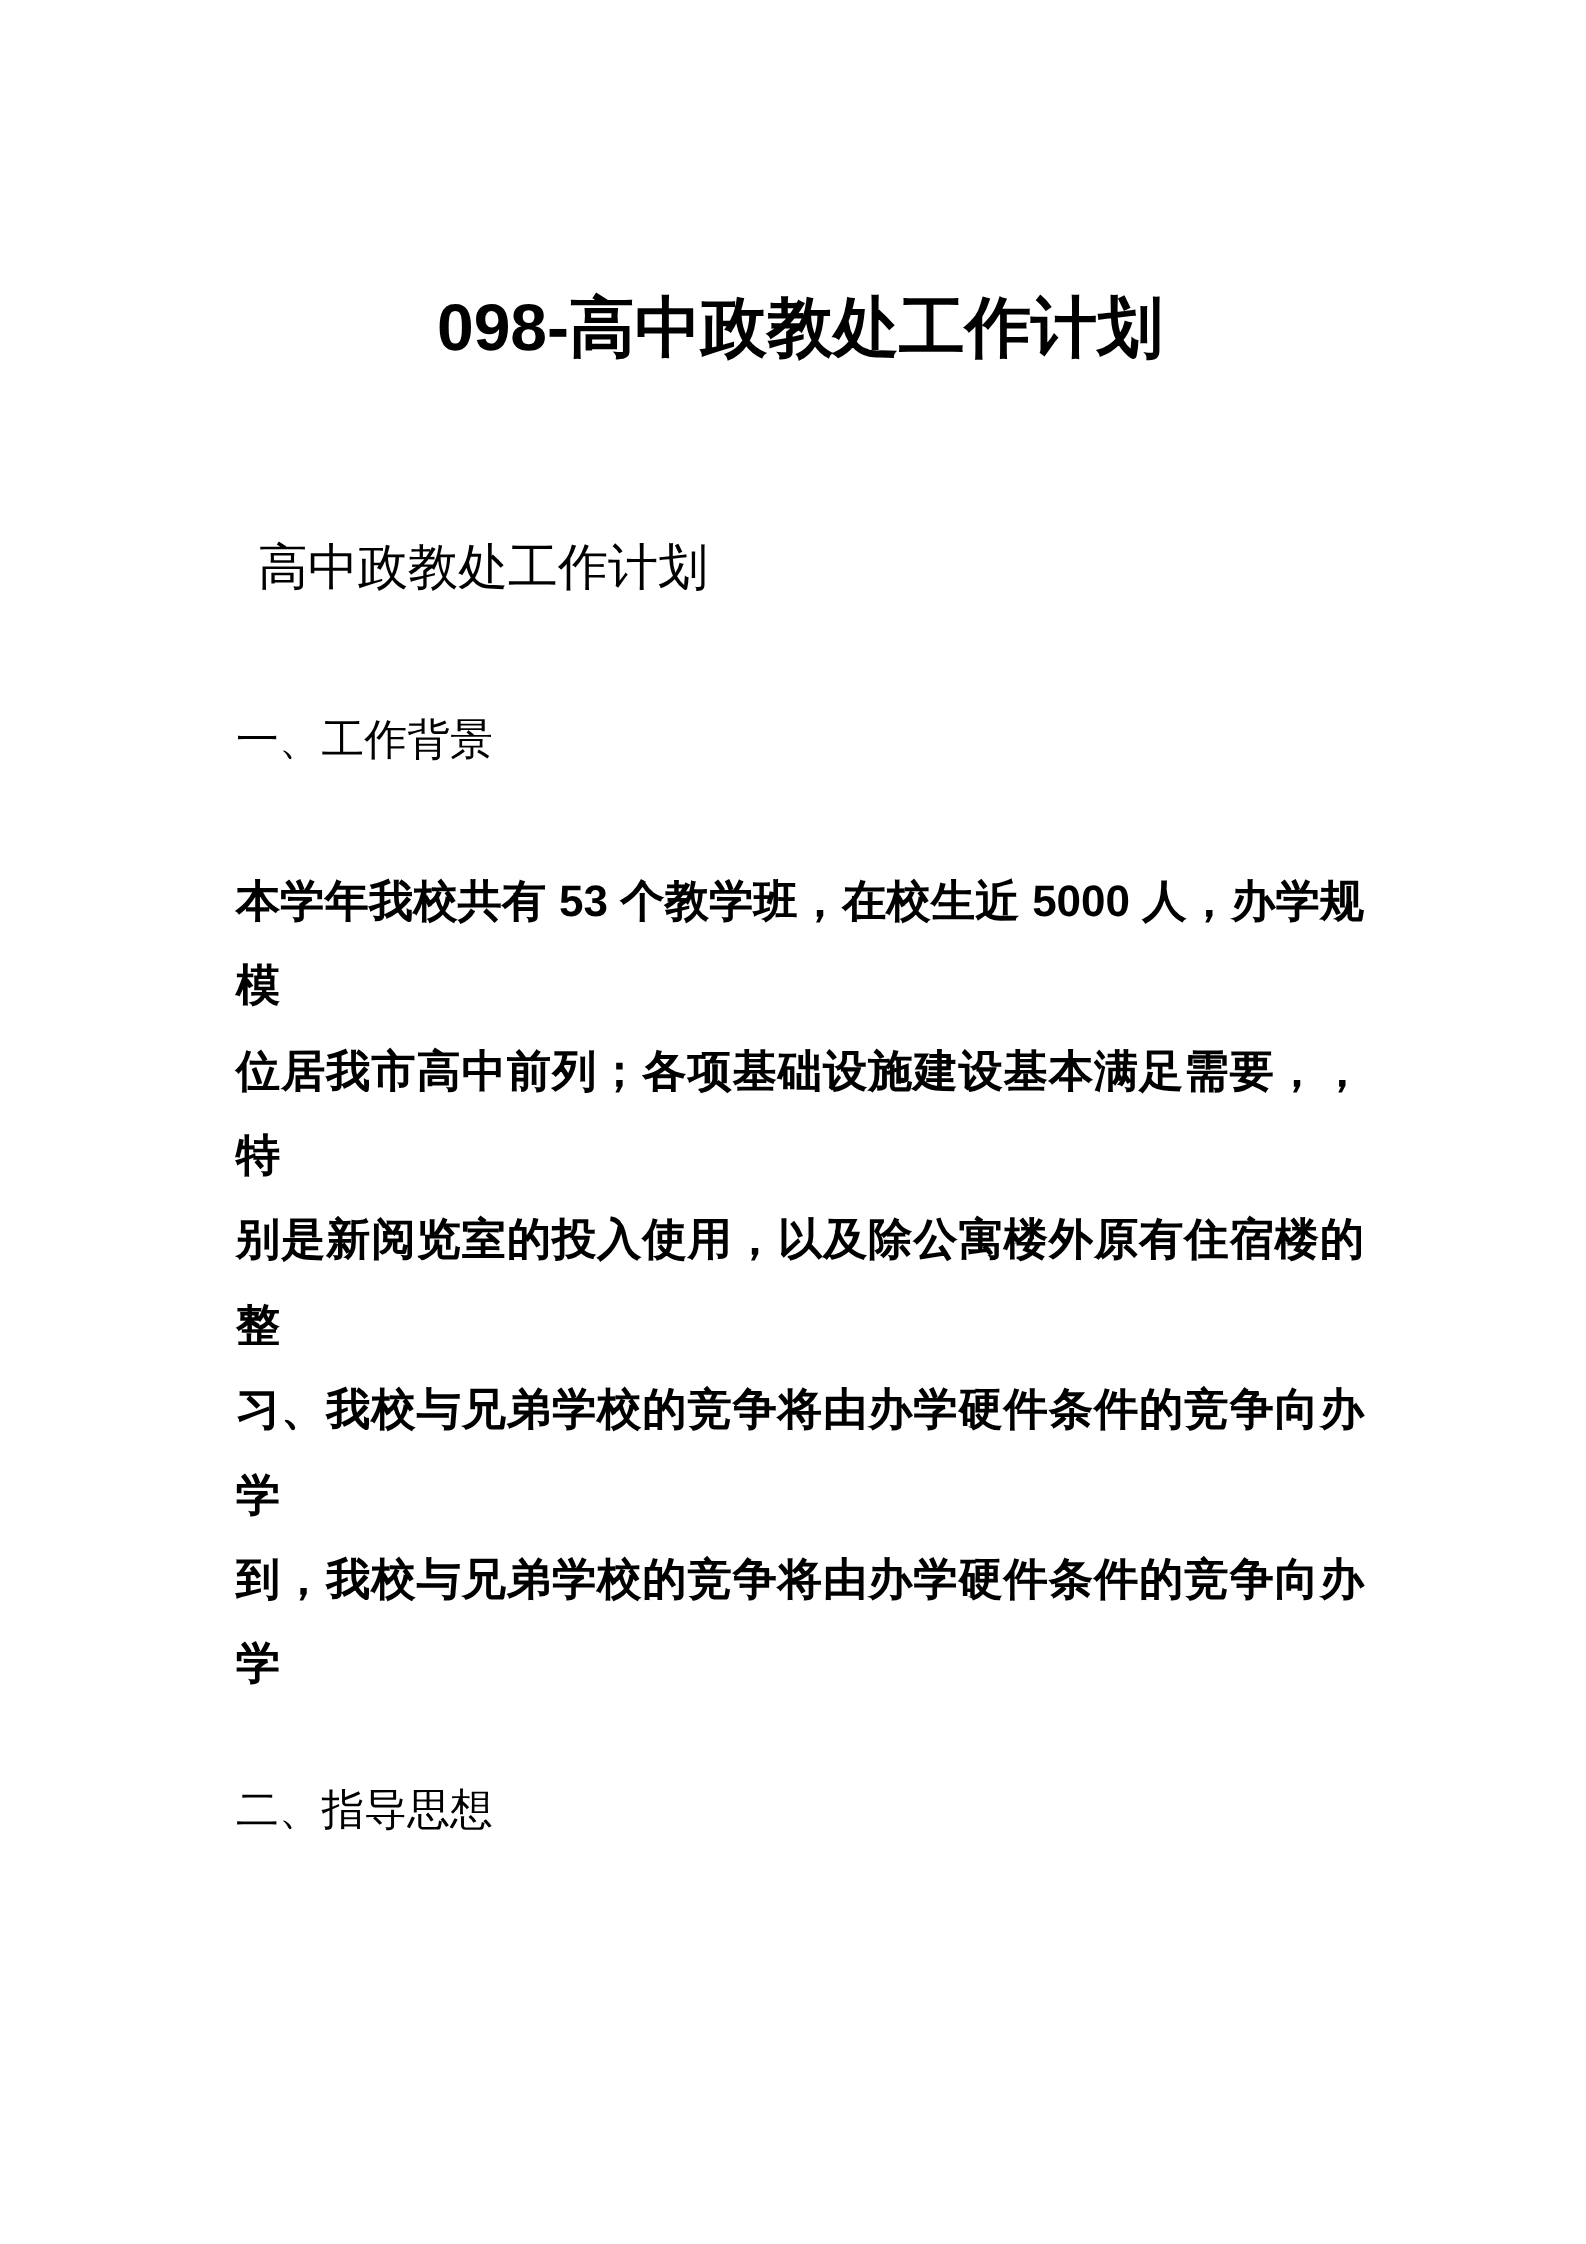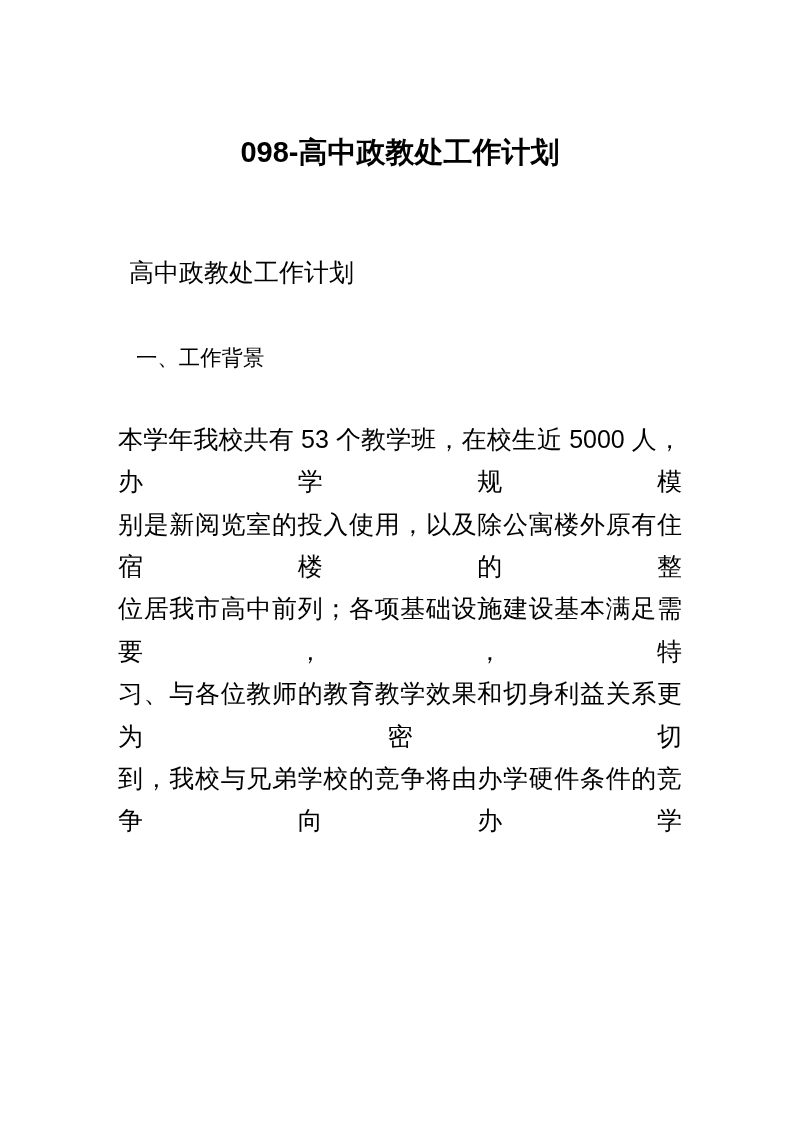--- a/index.html
+++ b/index.html
@@ -12,47 +12,48 @@
     width: 793px;
     height: 1122px;
     background: #ffffff;
     color: #000000;
     font-family: "Liberation Sans", sans-serif;
     box-sizing: border-box;
     padding: 0 111px 0 118px;
     overflow: hidden;
   }
   .doc-title {
-    margin: 4px;
+    margin: 16px;
     padding-top: 126px;
-    font-size: 29px;
+    font-size: 33px;
     font-weight: bold;
     line-height: 44px;
     text-align: center;
     white-space: nowrap;
   }
   .doc-subtitle {
     margin: 77px 0 0 11px;
     font-size: 25px;
     font-weight: normal;
     line-height: 42.4px;
   }
   .section-heading {
-    margin: 44px 0 0 18px;
+    margin: 44px 0 0 0;
     font-size: 21.4px;
     font-weight: normal;
     line-height: 42.4px;
   }
   .section-heading.second {
     margin-top: 30px;
   }
   .body-paragraph {
     margin-top: 38px;
-    font-size: 25px;
+    font-size: 22px;
     line-height: 42.4px;
+    font-weight: bold;
   }
   .para-line {
     text-align: justify;
     text-align-last: justify;
   }
   .para-line.line-last {
     text-align-last: auto;
   }
 </style>
 </head>
@@ -61,20 +62,21 @@
 <div class="page">
 
   <h1 class="doc-title">098-高中政教处工作计划</h1>
 
   <p class="doc-subtitle">高中政教处工作计划</p>
 
   <p class="section-heading">一、工作背景</p>
 
   <div class="body-paragraph">
     <div class="para-line">本学年我校共有 53 个教学班，在校生近 5000 人，办学规模</div>
+    <div class="para-line">位居我市高中前列；各项基础设施建设基本满足需要，，特</div>
     <div class="para-line">别是新阅览室的投入使用，以及除公寓楼外原有住宿楼的整</div>
-    <div class="para-line">位居我市高中前列；各项基础设施建设基本满足需要，，特</div>
-    <div class="para-line">习、与各位教师的教育教学效果和切身利益关系更为密切</div>
+    <div class="para-line">习、我校与兄弟学校的竞争将由办学硬件条件的竞争向办学</div>
     <div class="para-line">到，我校与兄弟学校的竞争将由办学硬件条件的竞争向办学</div>
   </div>
 
+  <p class="section-heading second">二、指导思想</p>
 
 </div>
 
 </body></html>

